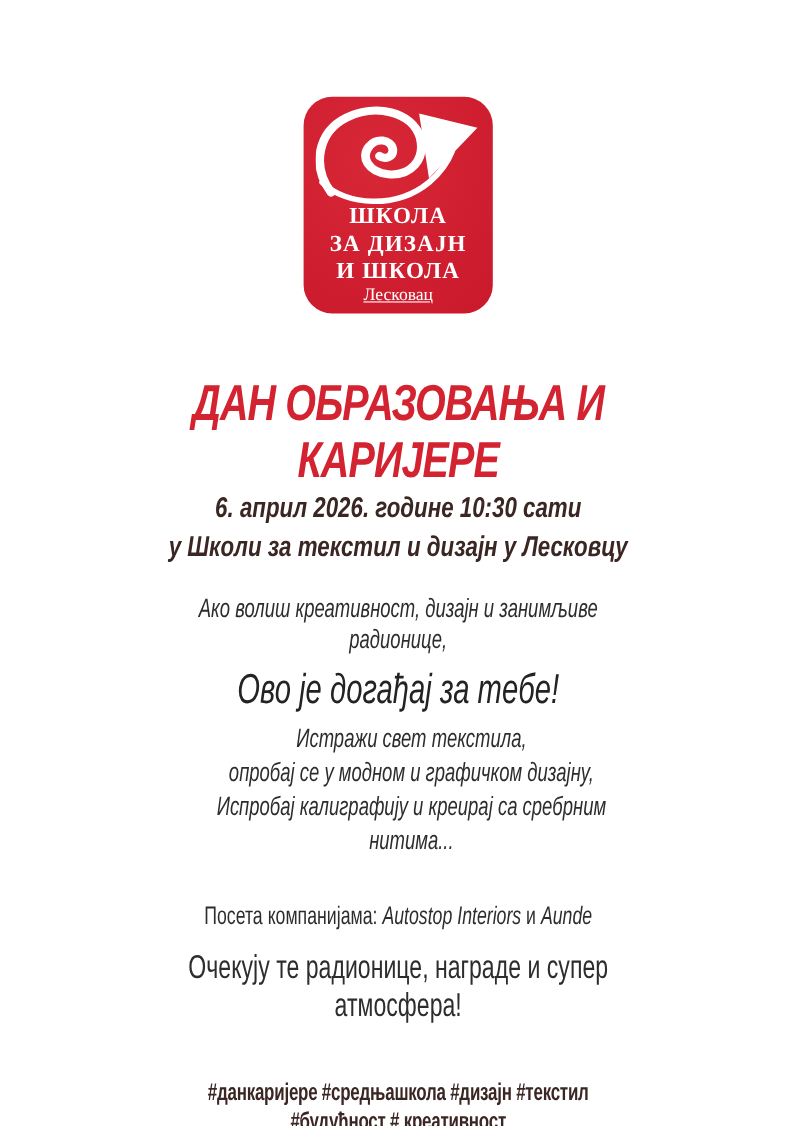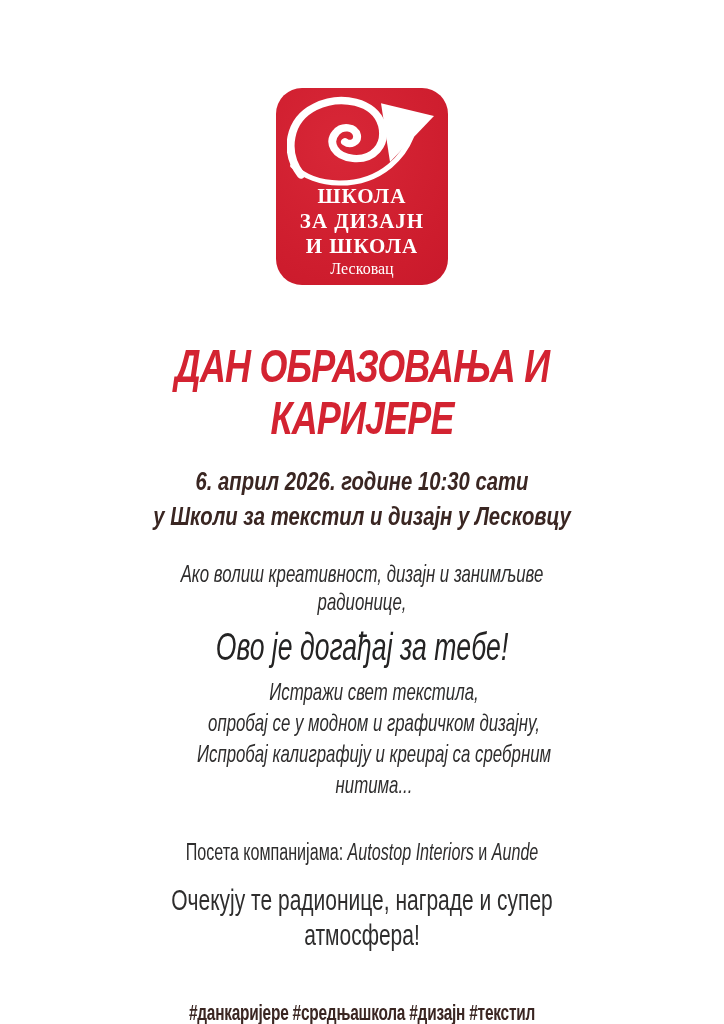--- a/index.html
+++ b/index.html
@@ -29,35 +29,35 @@
     font-family:"Liberation Serif", serif;
     font-weight:bold;
     font-size:21px; line-height:25px;
     letter-spacing:1px;
   }
   .logo-city {
     position:absolute; top:172px; left:0; width:100%;
     color:#ffffff;
     font-family:"Liberation Serif", serif;
     font-size:16px;
+    text-decoration:underline;
   }
   
   .cond  { transform:scaleX(0.78); transform-origin:50% 50%; }
   .cond2 { transform:scaleX(0.70); transform-origin:50% 50%; }
   .headline {
     margin-top:340px;
     color:#d32331;
     font-style:italic;
     font-weight:bold;
     font-size:46px;
     line-height:52px;
     letter-spacing:-1px;
   }
   .dateblock {
-    margin-top:20px;
     color:#3a2622;
     font-style:italic;
     font-weight:bold;
     font-size:26px;
     line-height:35px;
   }
   .intro {
     margin-top:26px;
     color:#2e2d2d;
     font-style:italic;

